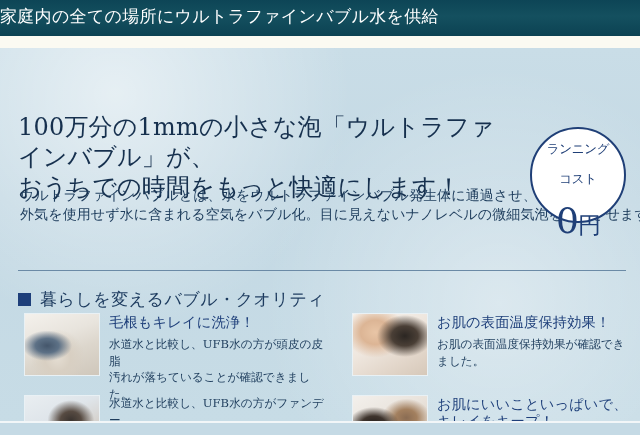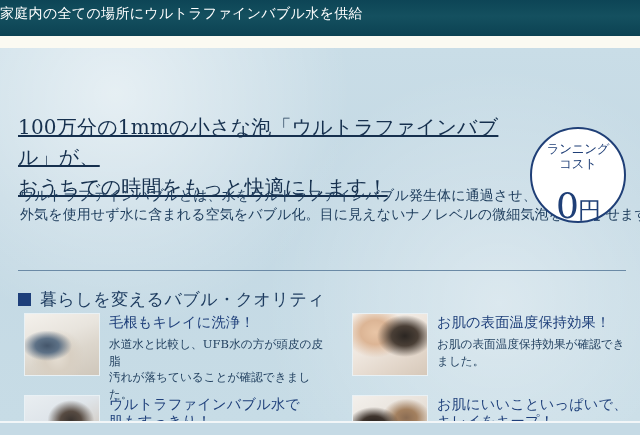--- a/index.html
+++ b/index.html
@@ -29,21 +29,21 @@
     width: 640px;
     height: 36px;
     background: linear-gradient(180deg, #0d4556 0%, #14505f 45%, #0c4253 100%);
     overflow: hidden;
   }
   .header-title {
     position: absolute;
     left: 0px;
     top: 5px;
     color: #ffffff;
-    font-size: 14px;
+    font-size: 17px;
     letter-spacing: 0.3px;
     white-space: nowrap;
     font-family: "DejaVu Serif", "Liberation Serif", serif;
   }
 
   
   .cream-band {
     position: absolute;
     left: 0;
     top: 36px;
@@ -81,24 +81,23 @@
     background: #f2f6f8;
   }
 
   
   .lead {
     position: absolute;
     left: 18px;
     top: 64px;
     width: 500px;
     color: #16304e;
-    font-size: 20px;
+    font-size: 24px;
     line-height: 30px;
     letter-spacing: 0.2px;
-    text-decoration: underline;
   }
   .lead .l2 { display: block; }
 
   
   .para {
     position: absolute;
     left: 20px;
     top: 138px;
     width: 520px;
     color: #1d3c5c;
@@ -130,20 +129,21 @@
     font-size: 12.5px;
     line-height: 14px;
     letter-spacing: -0.3px;
     font-family: "DejaVu Sans", "Liberation Sans", sans-serif;
   }
   .badge-l2 {
     font-size: 12.5px;
     line-height: 15px;
     letter-spacing: -0.3px;
     font-family: "DejaVu Sans", "Liberation Sans", sans-serif;
+    margin-top: 15px;
   }
   .badge-amount {
     font-size: 36px;
     line-height: 38px;
     margin-top: 16px;
     letter-spacing: -1px;
     font-family: "DejaVu Serif", "Liberation Serif", serif;
   }
   .badge-amount .yen { font-size: 23px; }
 
@@ -305,24 +305,20 @@
         <div class="card-body">
           <span>水道水と比較し、UFB水の方が頭皮の皮脂</span>
           <span>汚れが落ちていることが確認できました。</span>
         </div>
       </div>
     </div>
 
     <div class="card card-3">
       <div class="thumb ph-face"></div>
       <div class="card-text">
-        <div class="card-title">
-          <span>ウルトラファインバブル水で</span>
-          <span class="t2">肌もすっきり！</span>
-        </div>
         <div class="card-body">
           <span>水道水と比較し、UFB水の方がファンデー</span>
 
         </div>
       </div>
     </div>
 
     <div class="card card-4">
       <div class="thumb ph-mother"></div>
       <div class="card-text">

